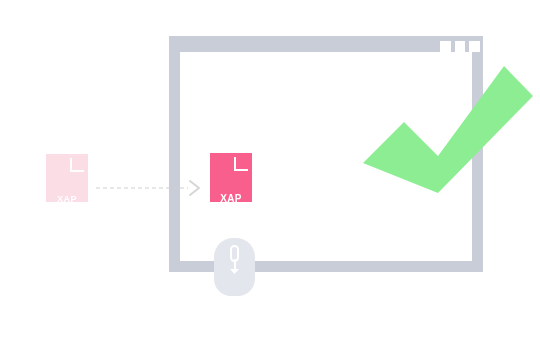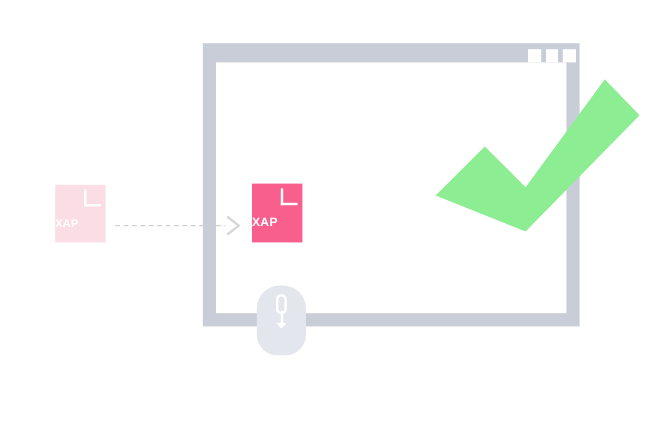--- a/index.html
+++ b/index.html
@@ -72,25 +72,26 @@
   .file-icon .file-body {
     position: absolute;
     left: 0; top: 0;
     width: 100%;
     height: 100%;
   }
   .file-icon .file-label {
     position: absolute;
     left: 0;
     width: 100%;
-    text-align: left;
+    text-align: center;
     color: #ffffff;
     font-weight: bold;
     letter-spacing: 0.3px;
     user-select: none;
+    margin-top: 13px;
   }
 
   .file-source {
     left: 46px;
     top: 154px;
     width: 42px;
     height: 48px;
   }
   .file-source .file-body { background: #fbdde6; }
   .file-source .file-label {

